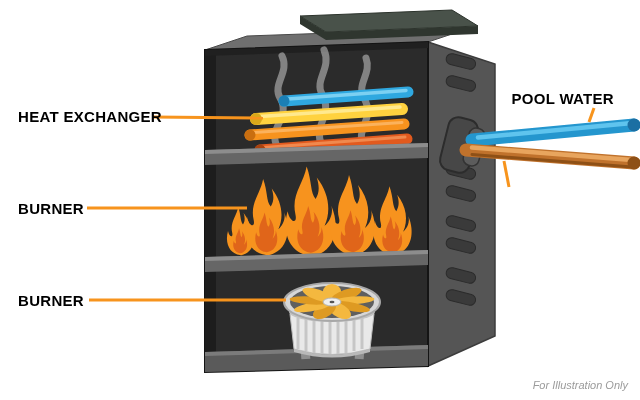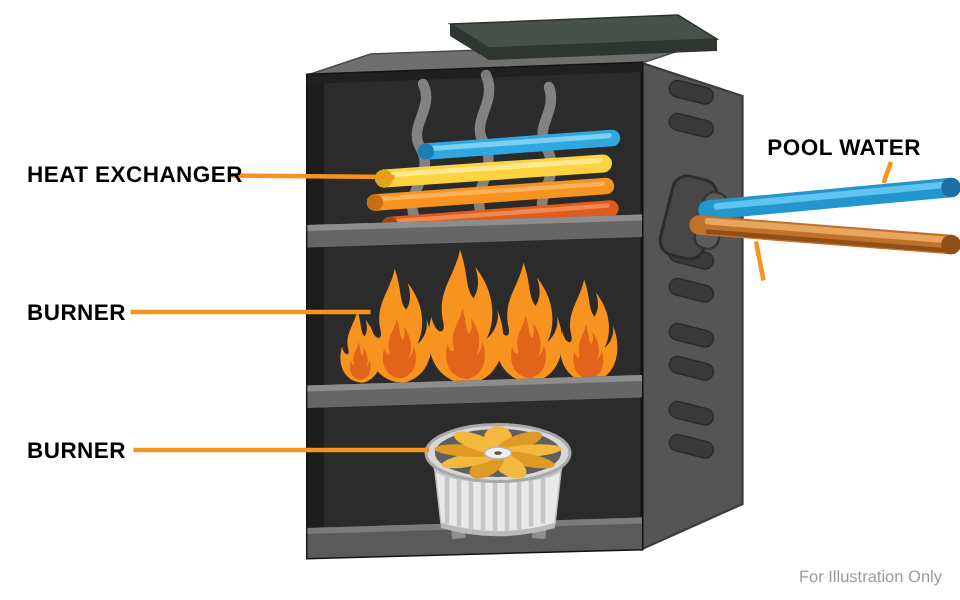--- a/index.html
+++ b/index.html
@@ -8,21 +8,21 @@
     overflow:hidden; font-family:"Liberation Sans", sans-serif;
   }
   .stage svg { position:absolute; left:0; top:0; }
   .label {
     position:absolute; font-weight:bold; font-size:15px; line-height:18px;
     color:#000; letter-spacing:0.3px; white-space:nowrap;
   }
   .label.right { text-align:center; }
   .footnote {
     position:absolute; right:12px; top:379px;
-    font-size:11px; color:#9b9b9b;
+    font-style:italic; font-size:11px; color:#9b9b9b;
   }
 </style>
 </head>
 <body>
 
 <div class="stage">
 
 <svg width="640" height="400" viewBox="0 0 640 400">
   <defs>
     <path id="flameShape" d="M0 0 C-16 -2 -26 -18 -20 -40 C-18 -30 -11 -28 -13 -37 C-17 -55 -6 -64 -3 -80 C2 -66 0 -57 5 -51 C9 -57 8 -64 6 -70 C17 -56 19 -40 13 -27 C18 -31 21 -39 19 -45 C27 -26 22 -8 9 -2 C5 0 2 1 0 0 Z"></path>

